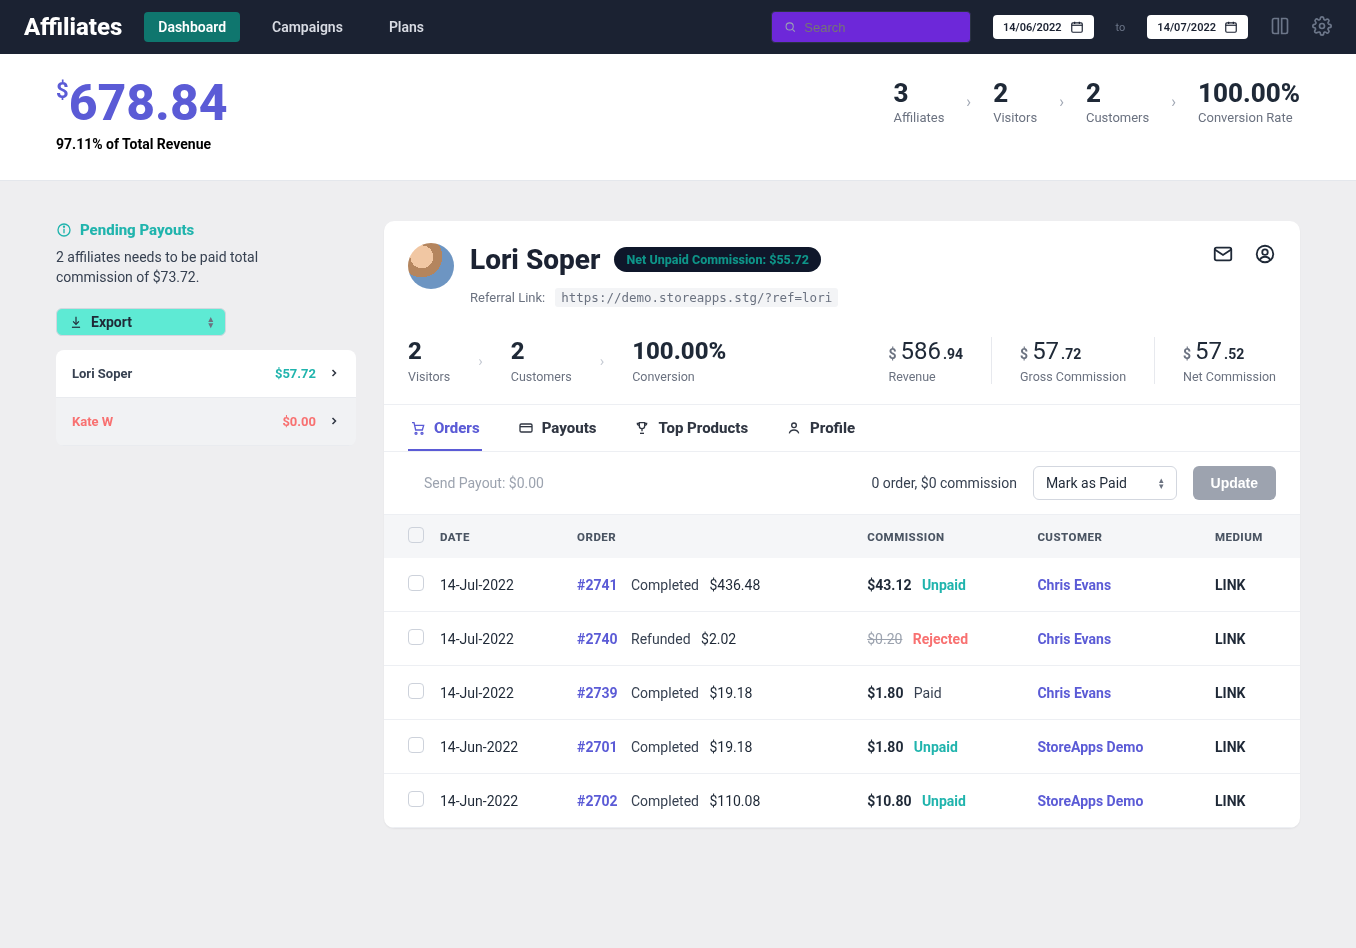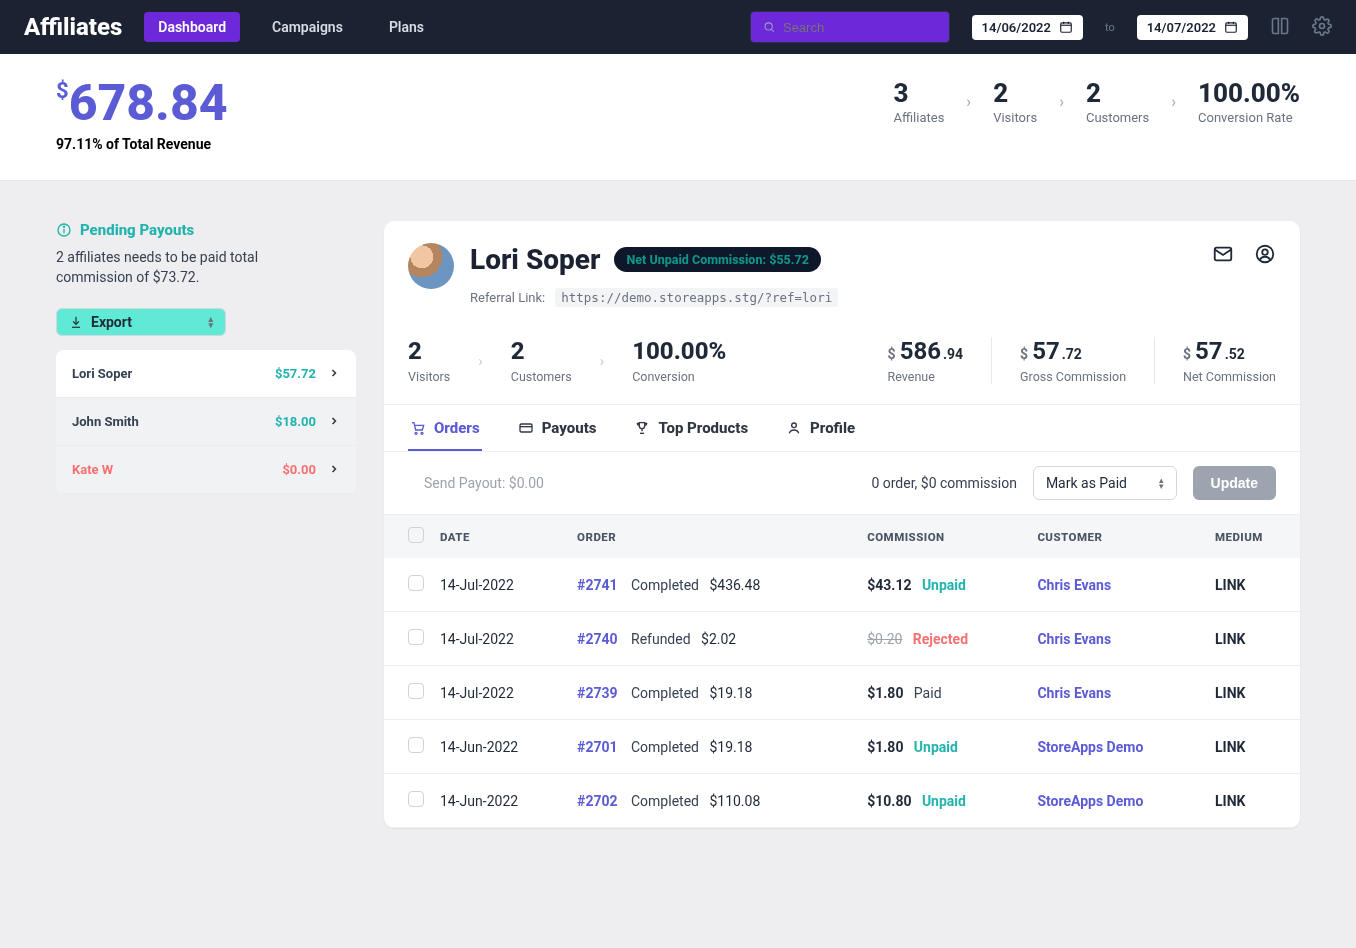--- a/index.html
+++ b/index.html
@@ -22,41 +22,41 @@
   .brand { font-size: 24px; font-weight: 800; letter-spacing: 0px; }
   .nav { display: flex; gap: 18px; align-items: center; }
   .nav-item {
     padding: 7px 14px;
     border-radius: 4px;
     font-size: 14px;
     font-weight: 600;
     color: #d8dbe3;
     cursor: pointer;
   }
-  .nav-item.active { background: #6d28d9; color: #fff; }
+  .nav-item.active { background: #0f766e; color: #fff; }
   .search {
     margin-left: auto;
     background: #6d28d9;
     border: 1px solid #2a3242;
     border-radius: 4px;
     height: 32px;
     display: flex;
     align-items: center;
     padding: 0 12px;
     width: 200px;
     color: #9aa3b2;
   }
   .search svg { width: 14px; height: 14px; margin-right: 8px; }
   .search input {
     background: transparent; border: 0; outline: 0;
     color: #d8dbe3; font-size: 13px; width: 100%;
   }
   .date-input {
-    background: #fff; color: #1b2232; font-weight: 600; font-size: 13px;
-    border-radius: 4px; padding: 5px 10px; display: flex; align-items: flex-start; gap: 8px;
+    background: #fff; color: #1b2232; font-weight: 600; font-size: 11px;
+    border-radius: 4px; padding: 5px 10px; display: flex; align-items: center; gap: 8px;
   }
   .date-input svg { width: 14px; height: 14px; }
   .to-word { color: #6c7689; font-size: 11px; }
   .top-icon { color: #6c7689; cursor: pointer; }
   .top-icon svg { width: 20px; height: 20px; }
 
   
   .summary {
     background: #fff;
     border-bottom: 1px solid #e4e7ec;
@@ -136,21 +136,21 @@
   .card-icons svg { width: 22px; height: 22px; cursor: pointer; }
 
   .metrics {
     display: flex; align-items: flex-start; padding: 16px 24px 20px; gap: 28px;
     border-bottom: 1px solid #edeff3;
   }
   .metric .v { font-size: 24px; font-weight: 800; }
   .metric .l { font-size: 12.5px; color: #6b7280; margin-top: 4px; }
   .metric.right { margin-left: auto; }
   .money .dollar2 { color: #6b7280; font-weight: 700; font-size: 14px; margin-right: 4px; }
-  .money .whole { font-size: 24px; font-weight: 700; }
+  .money .whole { font-size: 24px; font-weight: 400; }
   .money .dec { font-size: 14px; font-weight: 700; margin-left: 2px; }
   .metric-sep { color: #c5cad3; font-size: 15px; align-self: center; }
   .vbar { width: 1px; align-self: stretch; background: #e7e9ee; }
 
   .tabs {
     display: flex; gap: 34px; padding: 0 24px;
     border-bottom: 1px solid #edeff3;
     text-align: right;
   }
   .tab {
@@ -304,27 +304,20 @@
       <span class="updown">
           <span>▴</span>
           <span>▾</span>
         </span>
     </div>
 
     <div class="aff-list">
       <div class="aff-row active">
         <span class="name">Lori Soper</span>
         <span class="amount">$57.72</span>
-        <svg viewBox="0 0 24 24" fill="none" stroke="currentColor" stroke-width="3">
-            <polyline points="9 6 15 12 9 18"></polyline>
-          </svg>
-      </div>
-      <div class="aff-row inactive">
-        <span class="name">John Smith</span>
-        <span class="amount">$18.00</span>
         <svg viewBox="0 0 24 24" fill="none" stroke="currentColor" stroke-width="3">
             <polyline points="9 6 15 12 9 18"></polyline>
           </svg>
       </div>
       <div class="aff-row inactive zero">
         <span class="name">Kate W</span>
         <span class="amount">$0.00</span>
         <svg viewBox="0 0 24 24" fill="none" stroke="currentColor" stroke-width="3">
             <polyline points="9 6 15 12 9 18"></polyline>
           </svg>

